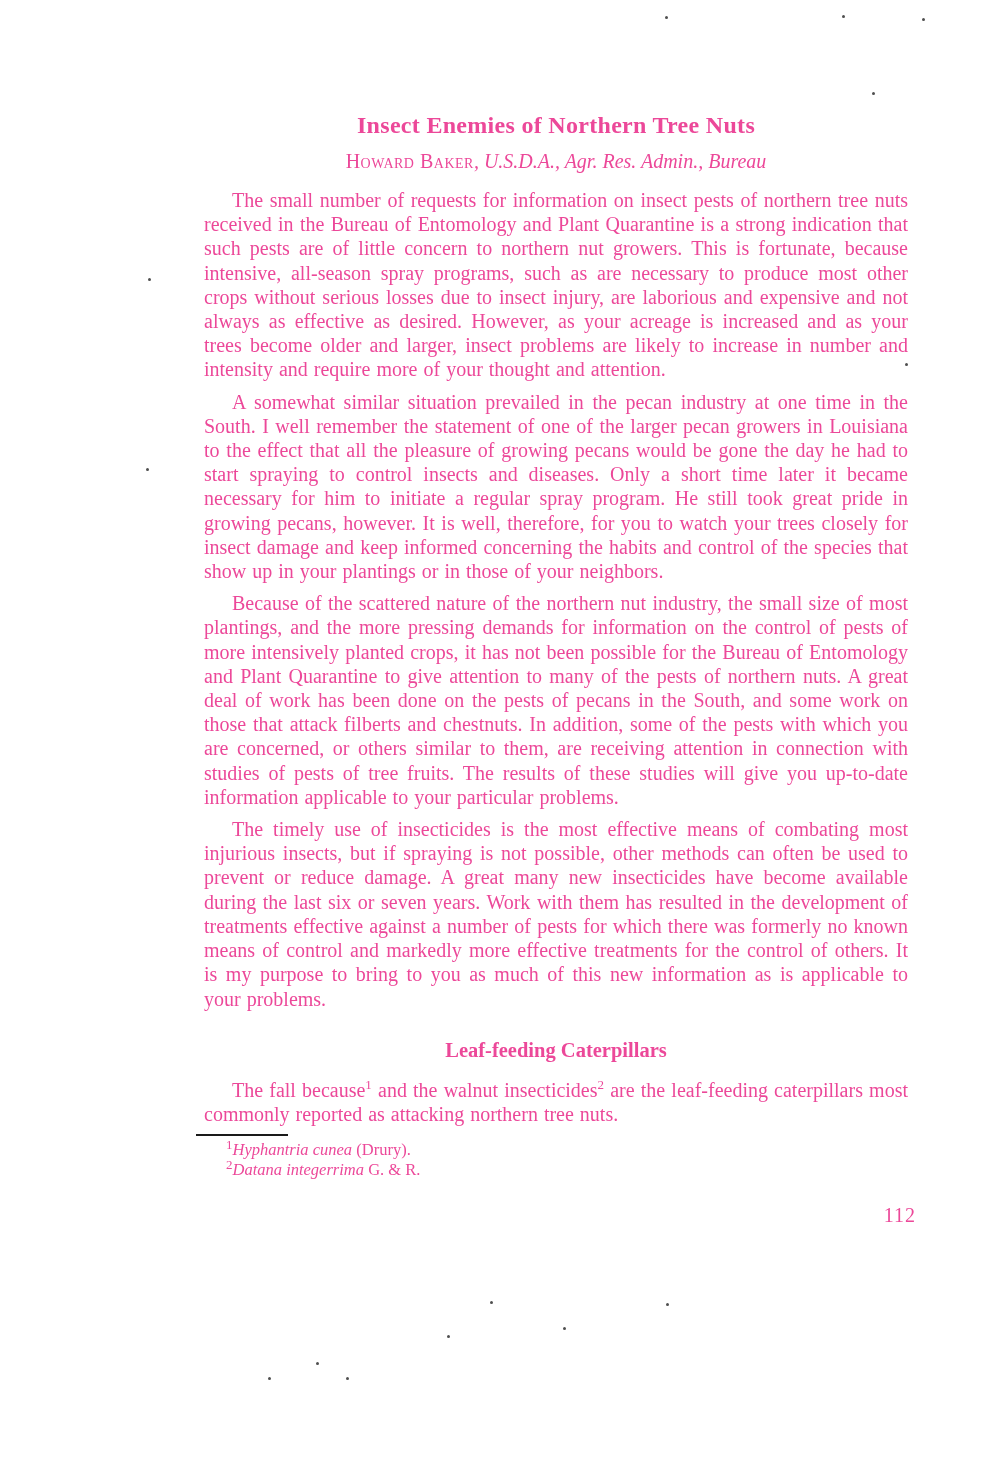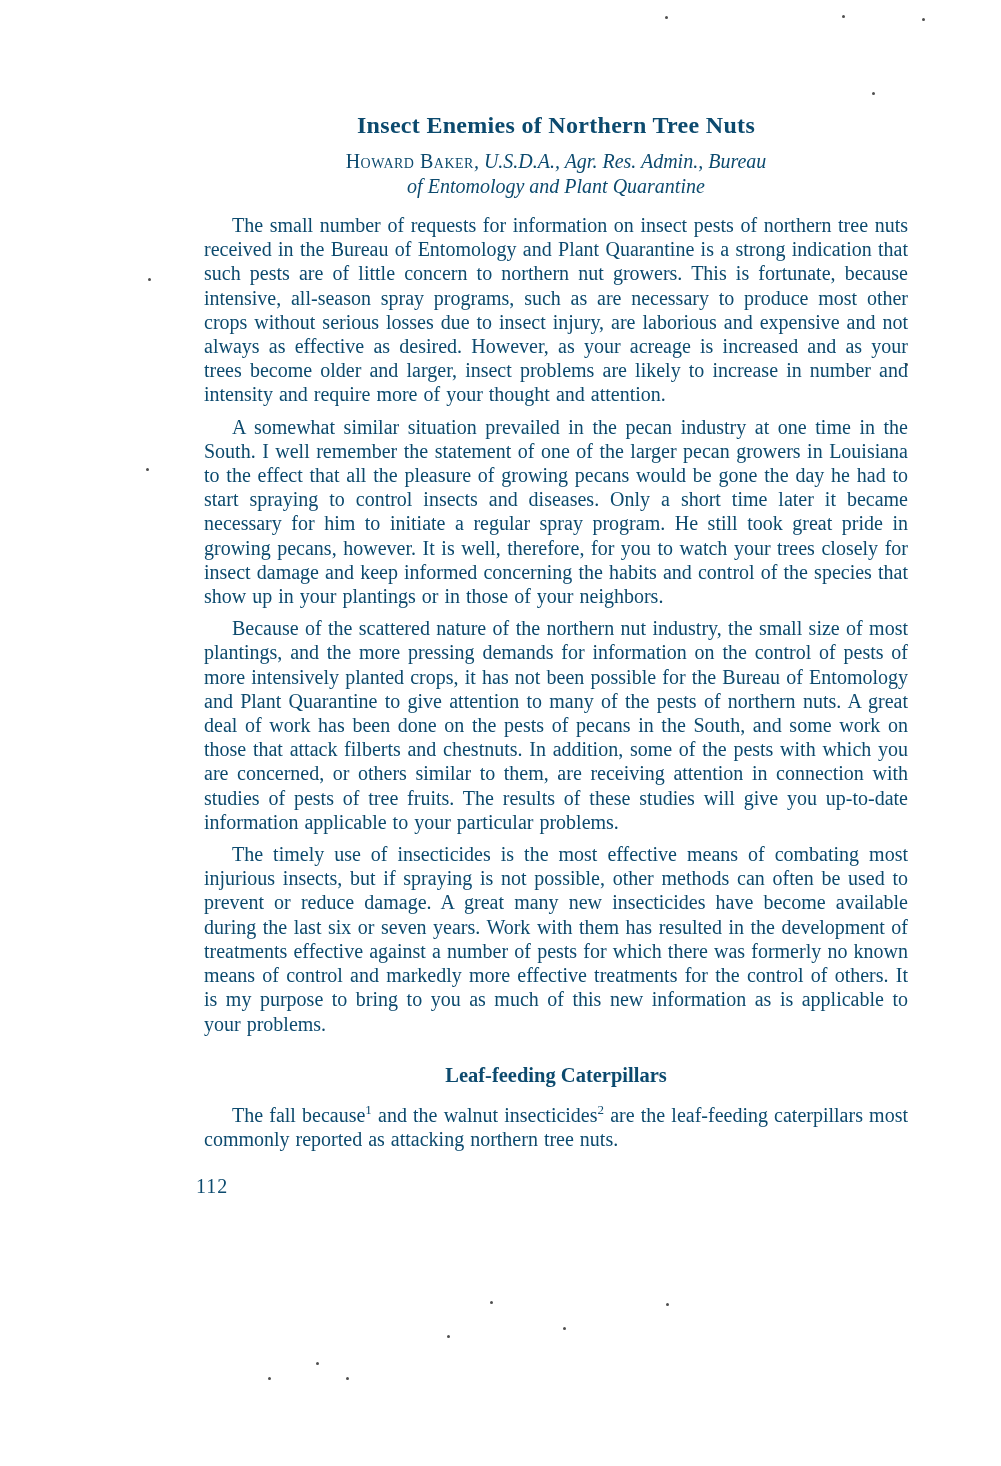--- a/index.html
+++ b/index.html
@@ -7,21 +7,21 @@
     padding: 0;
     background: #ffffff;
   }
   .page {
     position: relative;
     width: 1001px;
     height: 1466px;
     background: #ffffff;
     overflow: hidden;
     font-family: "Liberation Serif", "DejaVu Serif", serif;
-    color: #0c4a6e;
+    color: #ec4899;
   }
   .content {
     position: absolute;
     left: 196px;
     top: 112px;
     width: 720px;
   }
   .title {
     text-align: center;
     font-size: 24px;
@@ -73,21 +73,21 @@
   .footnote {
     font-size: 16.5px;
     line-height: 20px;
     margin: 0;
     padding-left: 30px;
   }
   .footnote .species {
     font-style: italic;
   }
   .page-number {
-    text-align: left;
+    text-align: right;
     font-size: 20px;
     margin-top: 24px;
     letter-spacing: 1px;
   }
   
   .speck {
     position: absolute;
     background: #222;
     width: 3px;
     height: 3px;
@@ -114,33 +114,37 @@
   <span class="speck" style="left:316px; top:1362px;"></span>
   <span class="speck" style="left:268px; top:1377px;"></span>
   <span class="speck" style="left:346px; top:1377px;"></span>
 
   <div class="content">
 
     <h1 class="title">Insect Enemies of Northern Tree Nuts</h1>
 
     <div class="byline">
       <span class="author">Howard Baker</span><span class="affil">, U.S.D.A., Agr. Res. Admin., Bureau</span><br>
-      <span class="affil">of Entomology and Plant Quarantine</span>
     </div>
 
     <div class="body-text">
       <p>The small number of requests for information on insect pests of northern tree nuts received in the Bureau of Entomology and Plant Quarantine is a strong indication that such pests are of little concern to northern nut growers. This is fortunate, because intensive, all-season spray programs, such as are necessary to produce most other crops without serious losses due to insect injury, are laborious and expensive and not always as effective as desired. However, as your acreage is increased and as your trees become older and larger, insect problems are likely to increase in number and intensity and require more of your thought and attention.</p>
       <p>A somewhat similar situation prevailed in the pecan industry at one time in the South. I well remember the statement of one of the larger pecan growers in Louisiana to the effect that all the pleasure of growing pecans would be gone the day he had to start spraying to control insects and diseases. Only a short time later it became necessary for him to initiate a regular spray program. He still took great pride in growing pecans, however. It is well, therefore, for you to watch your trees closely for insect damage and keep informed concerning the habits and control of the species that show up in your plantings or in those of your neighbors.</p>
       <p>Because of the scattered nature of the northern nut industry, the small size of most plantings, and the more pressing demands for information on the control of pests of more intensively planted crops, it has not been possible for the Bureau of Entomology and Plant Quarantine to give attention to many of the pests of northern nuts. A great deal of work has been done on the pests of pecans in the South, and some work on those that attack filberts and chestnuts. In addition, some of the pests with which you are concerned, or others similar to them, are receiving attention in connection with studies of pests of tree fruits. The results of these studies will give you up-to-date information applicable to your particular problems.</p>
       <p>The timely use of insecticides is the most effective means of combating most injurious insects, but if spraying is not possible, other methods can often be used to prevent or reduce damage. A great many new insecticides have become available during the last six or seven years. Work with them has resulted in the development of treatments effective against a number of pests for which there was formerly no known means of control and markedly more effective treatments for the control of others. It is my purpose to bring to you as much of this new information as is applicable to your problems.</p>
     </div>
 
     <h2 class="section-heading">Leaf-feeding Caterpillars</h2>
 
     <div class="body-text">
       <p><span>The fall because</span><sup>1</sup><span> and the walnut insecticides</span><sup>2</sup><span> are the leaf-feeding caterpillars most commonly reported as attacking northern tree nuts.</span></p>
     </div>
 
+    <div class="footnotes">
+      <hr class="footnote-rule">
+      <p class="footnote"><sup>1</sup><span class="species">Hyphantria cunea</span><span> (Drury).</span></p>
+      <p class="footnote"><sup>2</sup><span class="species">Datana integerrima</span><span> G. &amp; R.</span></p>
+    </div>
 
     <div class="page-number">112</div>
 
   </div>
 </div>
 
 </body></html>

